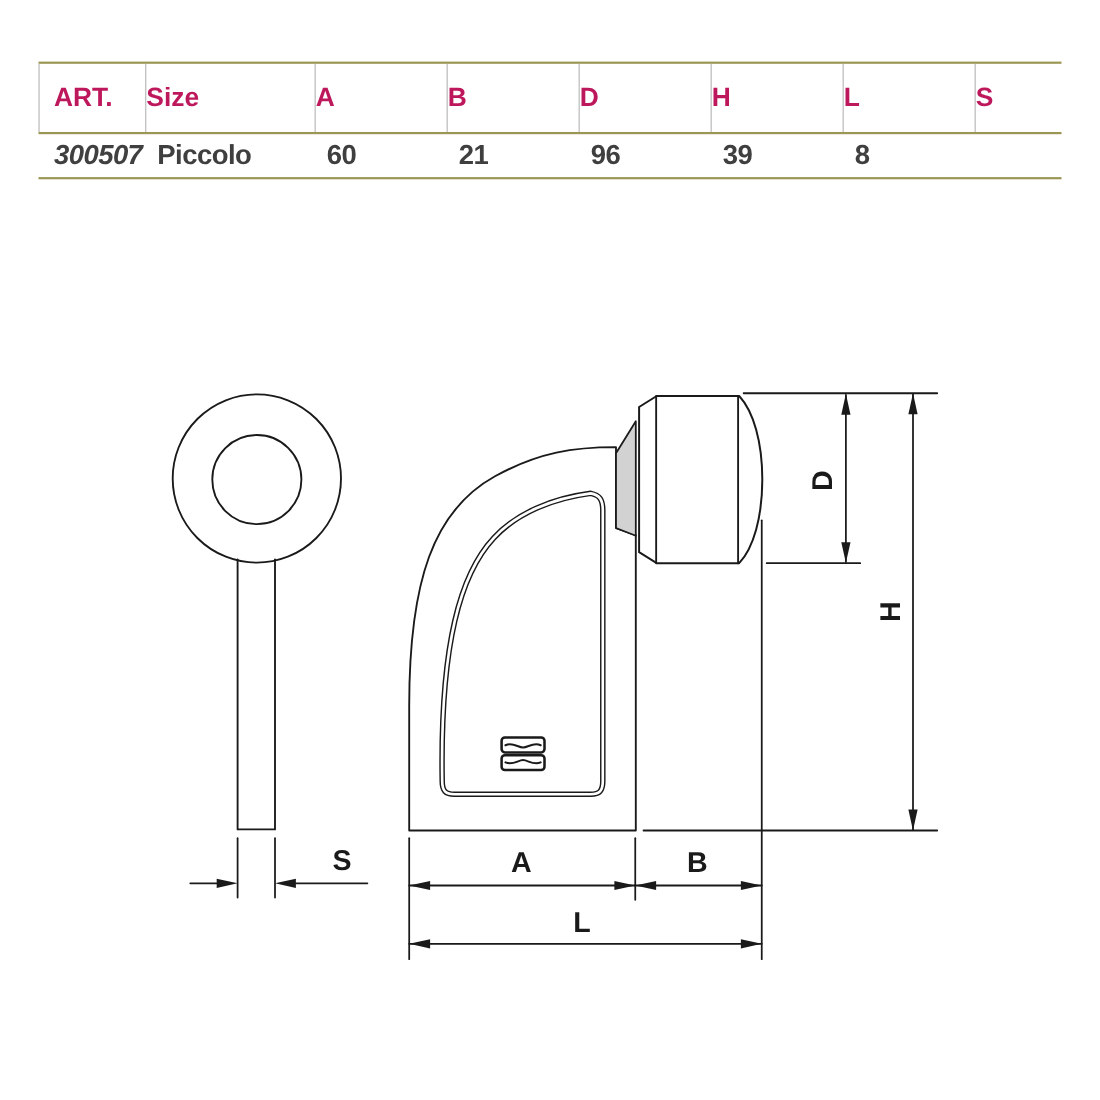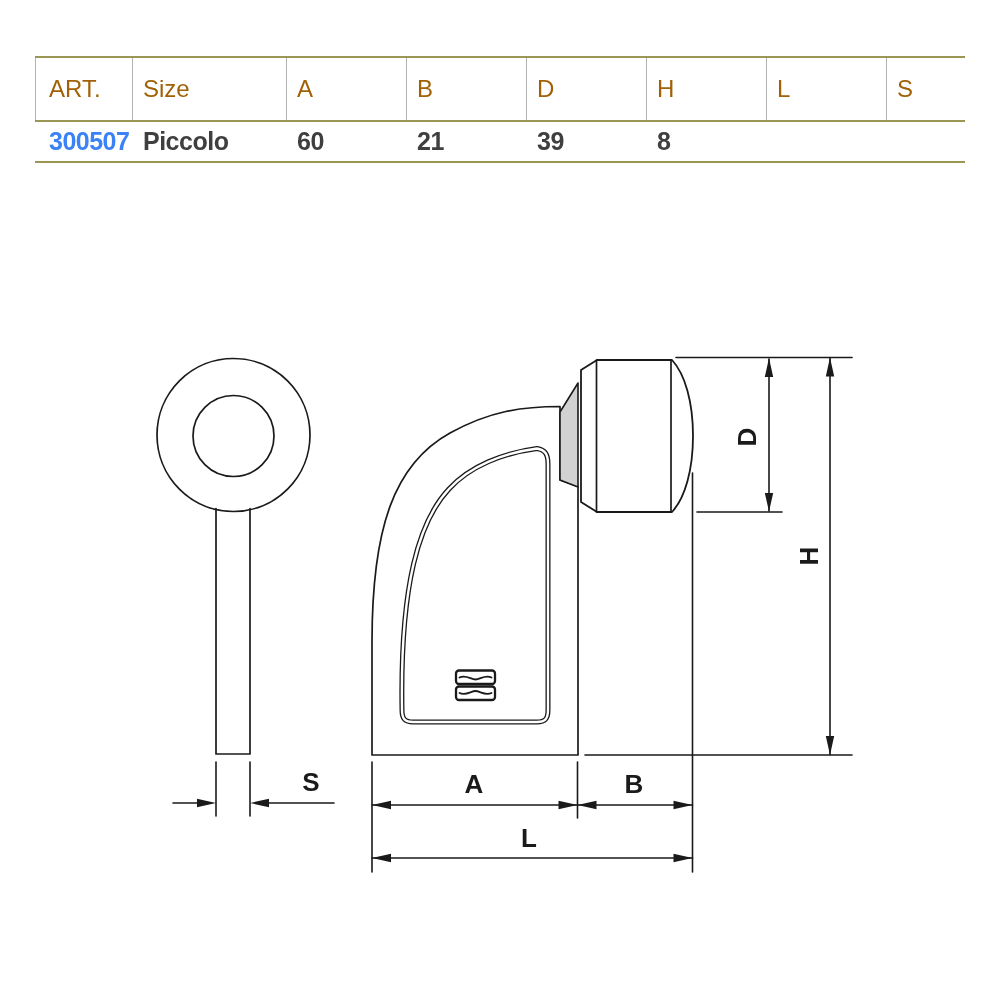--- a/index.html
+++ b/index.html
@@ -1,27 +1,27 @@
 <!DOCTYPE html>
 <html style="--accent-line: #9b9653; --table-divider: #b3b3b3; --drawing-line: #1a1a1a; --pad-fill: #d2d2d2; --value-text: #3f3f3f;"><head>
 <meta charset="utf-8">
 <style>
   html,body{margin:0;padding:0;background:#ffffff;}
   .page{position:relative;width:1000px;height:1000px;background:#fff;overflow:hidden;
         font-family:"Liberation Sans", sans-serif;}
   .spec-table{position:absolute;left:35px;top:56px;width:930px;}
   .t-line{height:2px;background:var(--accent-line,#9b9653);}
   .t-row{display:grid;grid-template-columns:97px 154px 120px 120px 120px 120px 120px 79px;}
-  .t-row .cell{box-sizing:border-box;display:flex;align-items:center;padding-left:10px;}
+  .t-row .cell{box-sizing:border-box;display:flex;align-items:center;}
   .t-row.header .cell{height:62px;border-left:1px solid var(--table-divider,#b3b3b3);
-        font-size:24px;font-weight:normal;color:#a16207;}
+        font-size:24px;font-weight:bold;color:#be185d;}
   .t-row.header .cell:first-child{padding-left:13px;}
   .t-row.values .cell{height:39px;font-size:25px;font-weight:bold;
         color:var(--value-text,#3f3f3f);letter-spacing:-0.5px;padding-left:11px;}
-  .t-row.values .cell:first-child{padding-left:14px;font-weight:bold;color:#3b82f6;}
+  .t-row.values .cell:first-child{padding-left:14px;font-weight:bold;color:#404040;font-style:italic;}
   svg.drawing{position:absolute;left:0;top:0;width:1000px;height:1000px;
         color:var(--drawing-line,#1a1a1a);}
   svg.drawing text{font-family:"Liberation Sans", sans-serif;font-weight:bold;font-size:26px;}
 </style>
 </head>
 <body>
 
 <div class="page">
 
   <div class="spec-table">
@@ -35,20 +35,21 @@
       <div class="cell">H</div>
       <div class="cell">L</div>
       <div class="cell">S</div>
     </div>
     <div class="t-line"></div>
     <div class="t-row values">
       <div class="cell">300507</div>
       <div class="cell">Piccolo</div>
       <div class="cell">60</div>
       <div class="cell">21</div>
+      <div class="cell">96</div>
       <div class="cell">39</div>
       <div class="cell">8</div>
     </div>
     <div class="t-line"></div>
   </div>
 
   <svg class="drawing" viewBox="0 0 1000 1000" fill="none" stroke-linecap="round" stroke-linejoin="round">
 
     <g>
       <circle cx="233.5" cy="435" r="76.5" stroke="currentColor" stroke-width="1.7"></circle>

